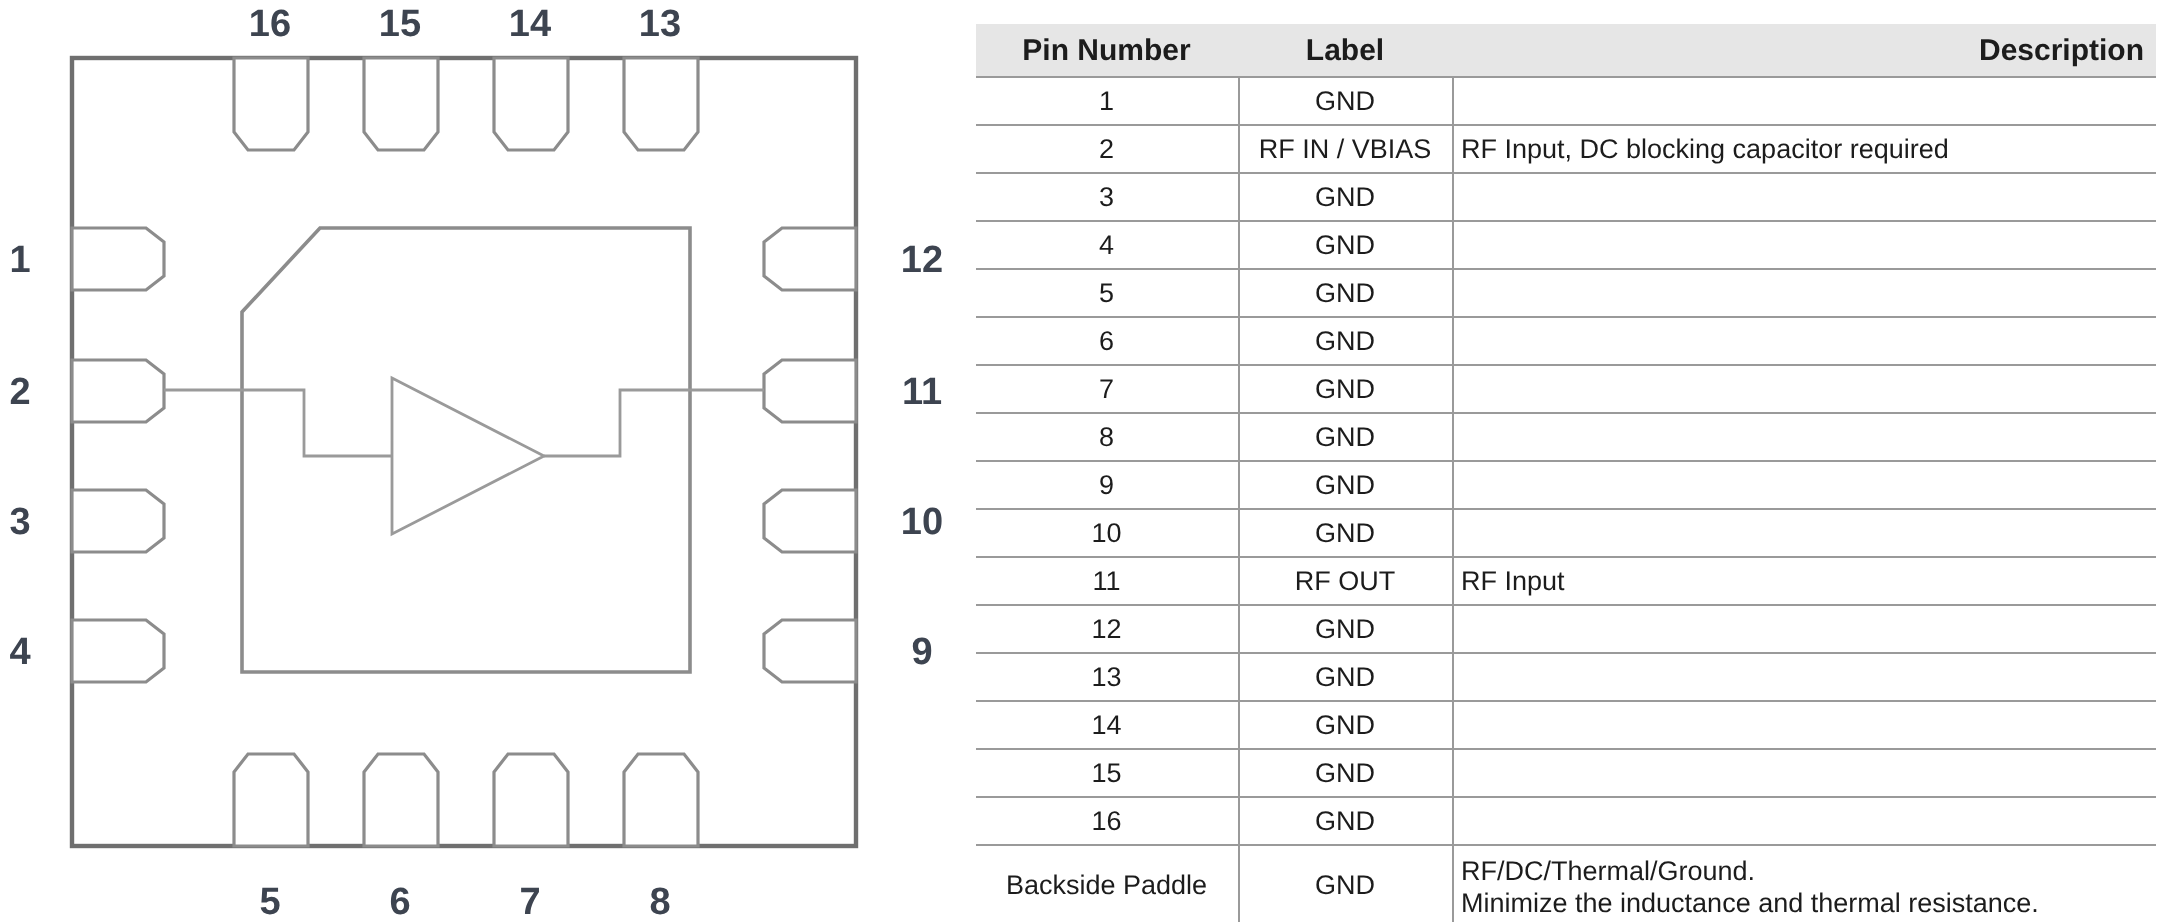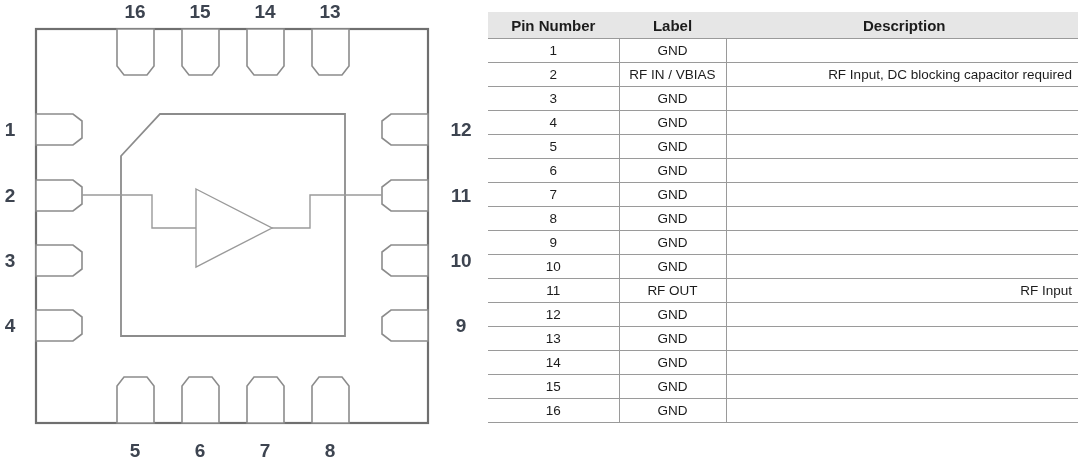--- a/index.html
+++ b/index.html
@@ -75,25 +75,25 @@
     font-size: 15px;
     font-weight: 700;
     height: 26px;
     border-top: 1px solid #e6e6e6;
     border-left-color: #e6e6e6;
     border-right-color: #e6e6e6;
     border-bottom: 1px solid #9a9a9a;
   }
   table.pin-table thead th.h-num   { text-align: center; }
   table.pin-table thead th.h-label { }
-  table.pin-table thead th.h-desc  { text-align: center; padding-left: 10px; }
+  table.pin-table thead th.h-desc  { text-align: right; padding-left: 10px; }
 
   table.pin-table td.t-num   { text-align: center; }
   table.pin-table td.t-label { text-align: center; margin-top: 24px; }
-  table.pin-table td.t-desc  { text-align: right; padding-left: 21px; }
+  table.pin-table td.t-desc  { text-align: left; padding-left: 4px; }
 
   
   table.pin-table tr > td:first-child,
   table.pin-table tr > th:first-child { border-left: none; }
   table.pin-table tr > td:last-child,
   table.pin-table tr > th:last-child { border-right: none; }
 
   tr.row-paddle td { height: 40px; }
   tr.row-paddle td.t-desc { padding-top: 2px; }
   .desc-line { display: block; white-space: nowrap; }
@@ -258,17 +258,25 @@
           <tr class="row-pin">
             <td class="t-num">15</td>
             <td class="t-label">GND</td>
             <td class="t-desc"></td>
           </tr>
           <tr class="row-pin">
             <td class="t-num">16</td>
             <td class="t-label">GND</td>
             <td class="t-desc"></td>
           </tr>
+          <tr class="row-paddle">
+            <td class="t-num">Backside Paddle</td>
+            <td class="t-label">GND</td>
+            <td class="t-desc">
+              <span class="desc-line">RF/DC/Thermal/Ground.</span>
+              <span class="desc-line">Minimize the inductance and thermal resistance.</span>
+            </td>
+          </tr>
         </tbody>
     </table>
   </div>
 
 </div>
 
 </body></html>

